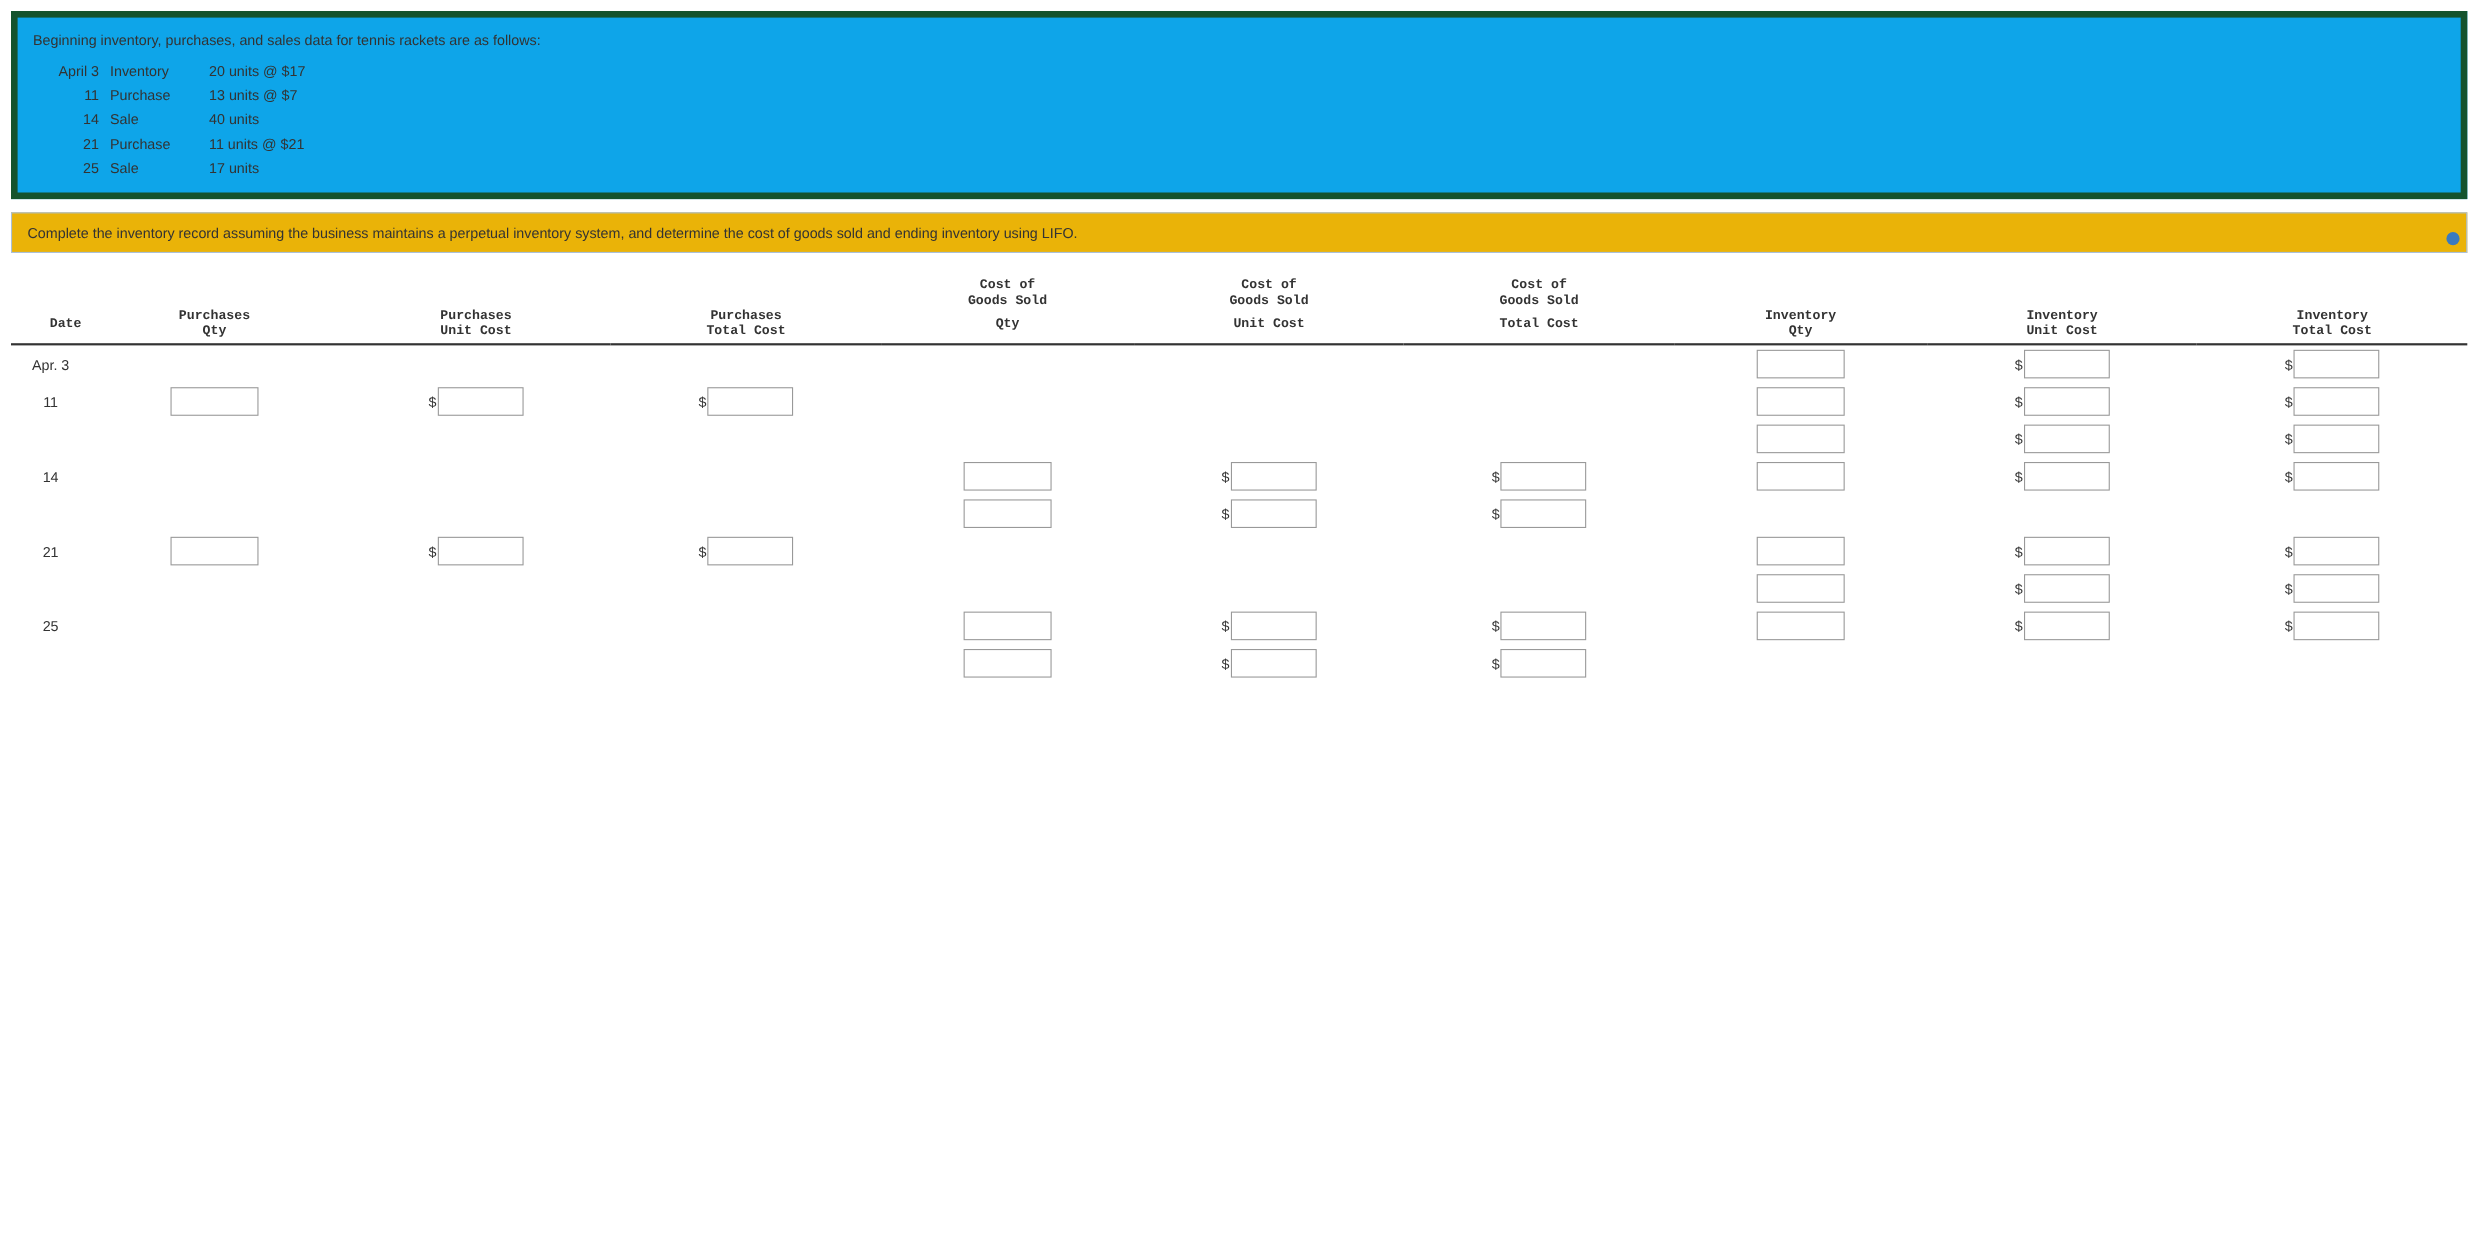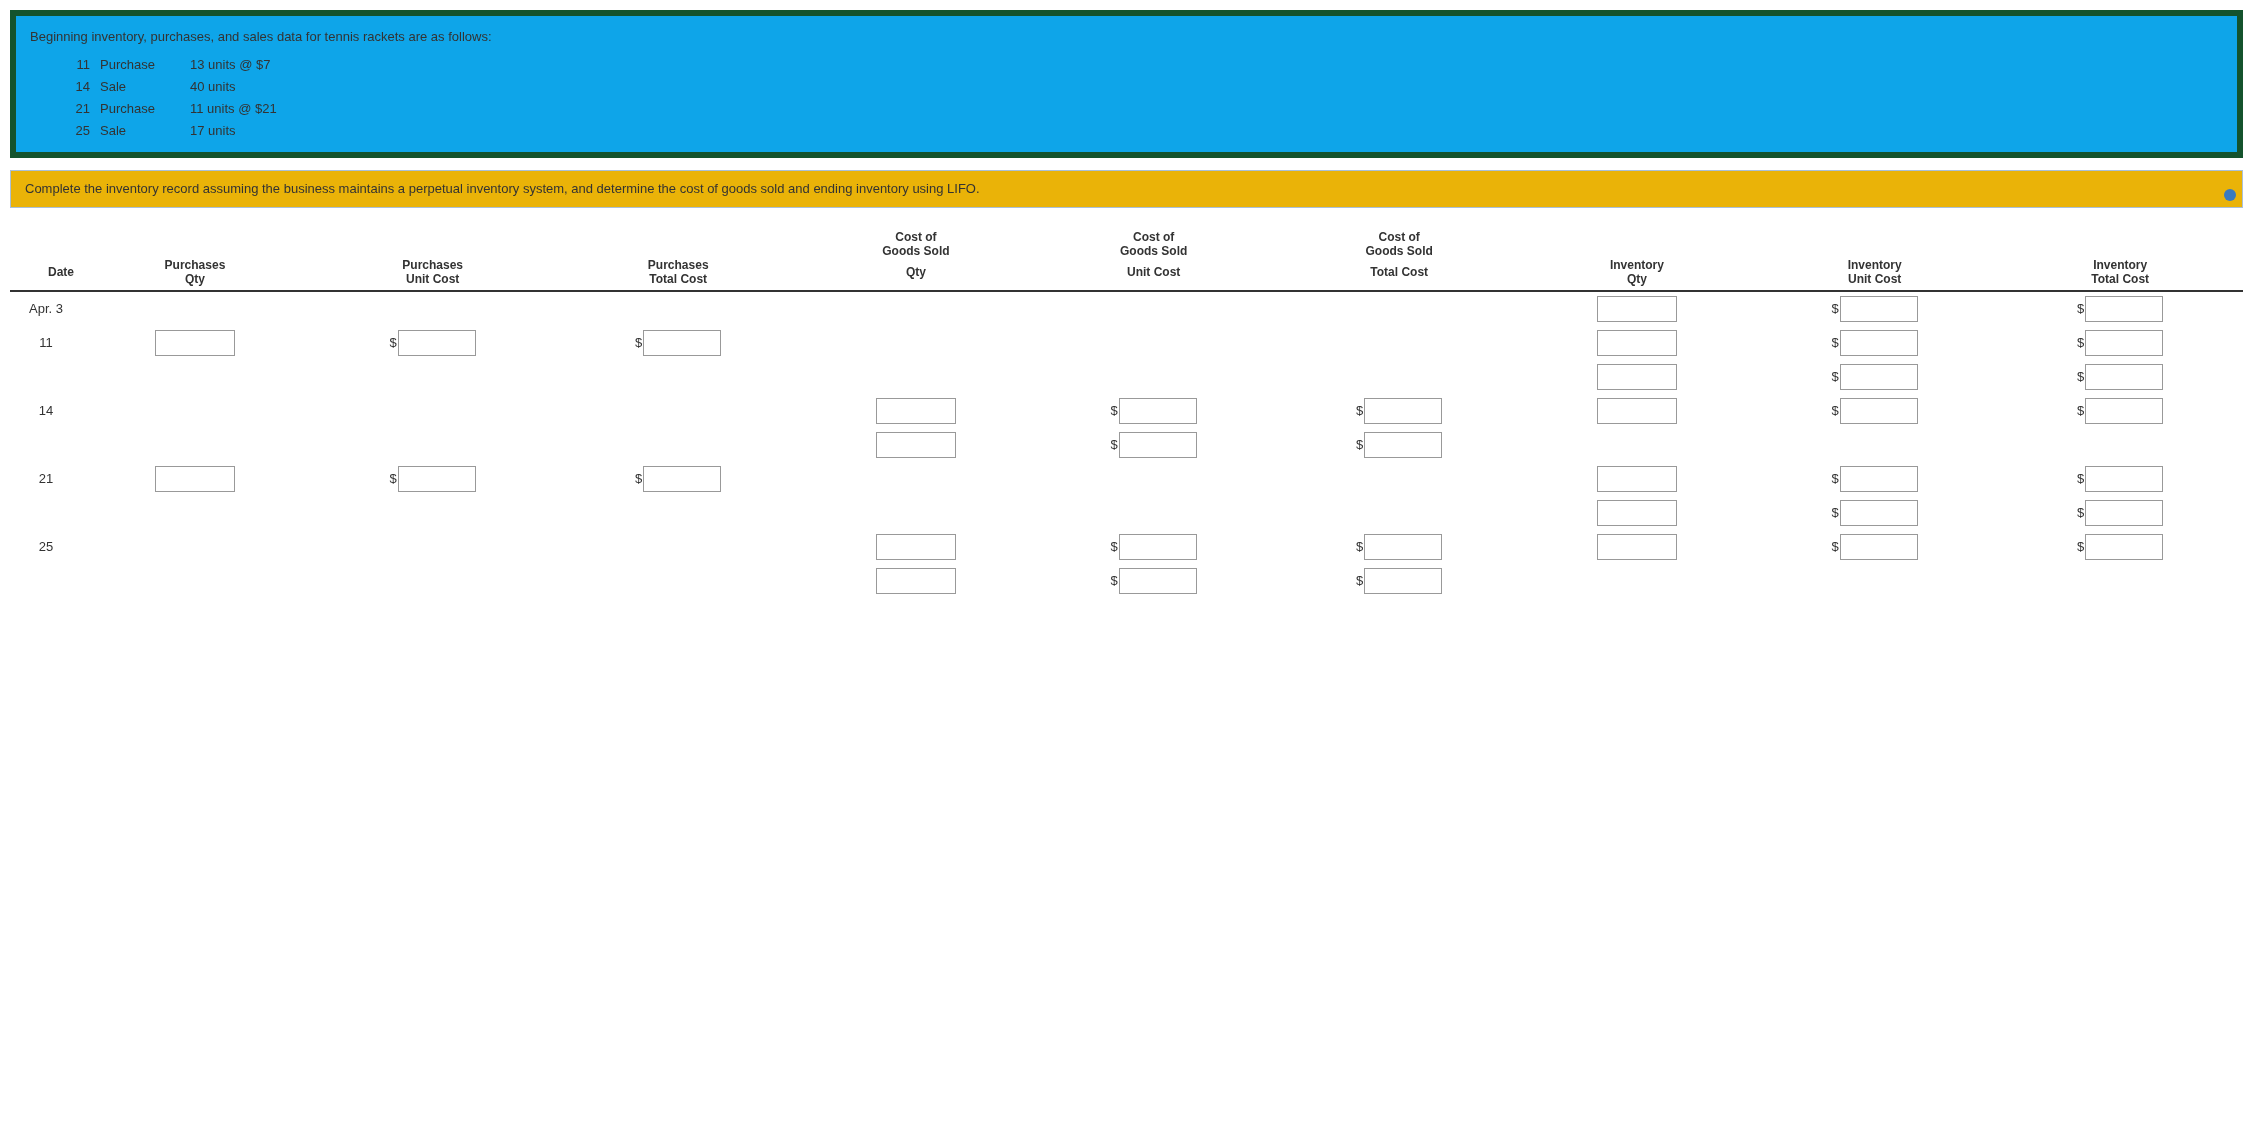--- a/index.html
+++ b/index.html
@@ -49,20 +49,21 @@
     }
     th, td {
       padding: 4px 6px;
       text-align: center;
       vertical-align: middle;
     }
     th {
       font-weight: bold;
       font-size: 12px;
       border-bottom: 2px solid #333;
+      font-family: Liberation Mono, monospace;
     }
     .col-date {
       text-align: right;
       width: 70px;
     }
     .input-with-dollar {
       display: inline-flex;
       align-items: center;
     }
     .dollar-sign {
@@ -104,20 +105,25 @@
     .balances-label {
       font-weight: bold;
     }
   </style>
 </head>
 <body>
 
 <div class="intro-box">
   <div style="margin-bottom:6px;">Beginning inventory, purchases, and sales data for tennis rackets are as follows:</div>
   <div>
+    <div class="line">
+      <span class="col1">April 3</span>
+      <span class="col2">Inventory</span>
+      <span class="col3">20 units @ $17</span>
+    </div>
     <div class="line">
       <span class="col1">11</span>
       <span class="col2">Purchase</span>
       <span class="col3">13 units @ $7</span>
     </div>
     <div class="line">
       <span class="col1">14</span>
       <span class="col2">Sale</span>
       <span class="col3">40 units</span>
     </div>

